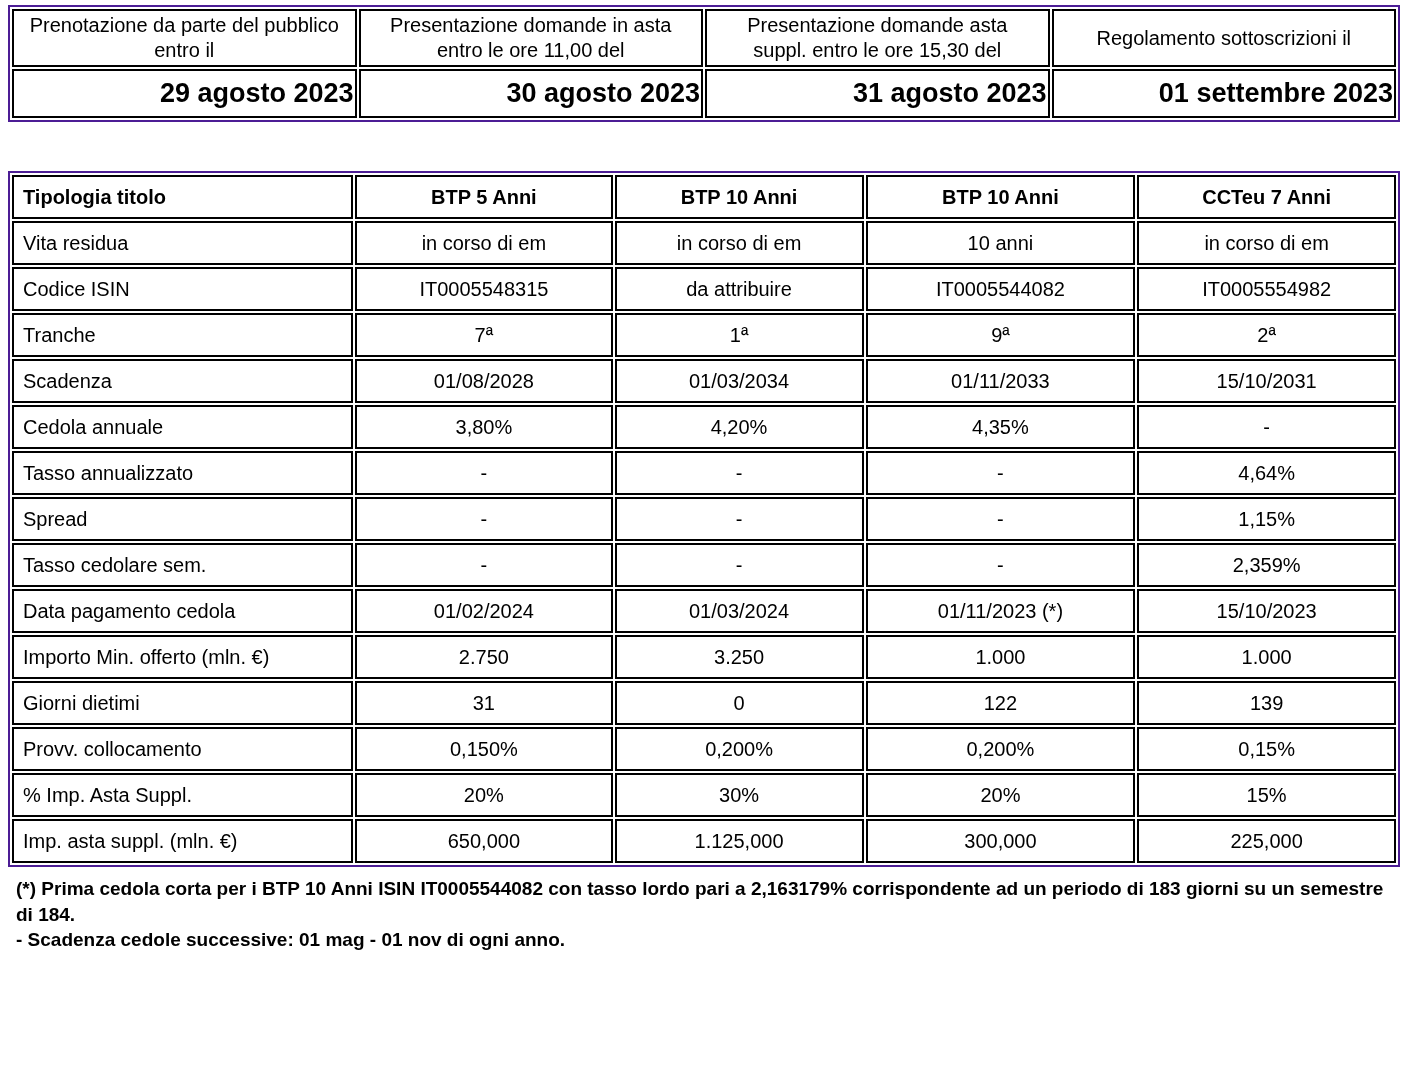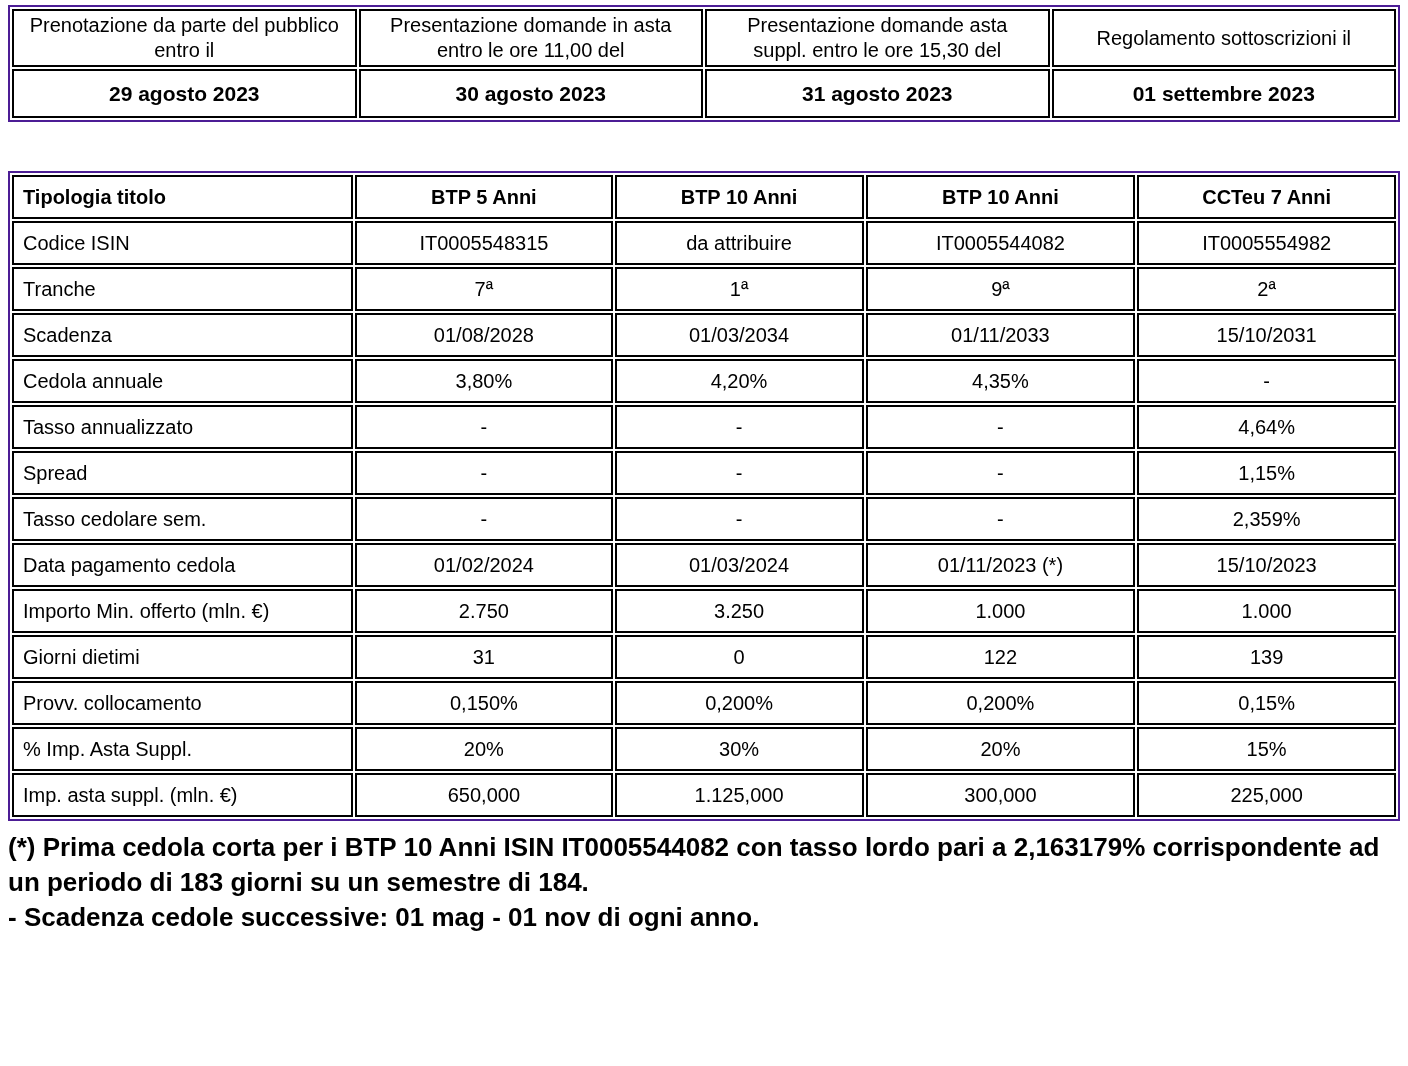--- a/index.html
+++ b/index.html
@@ -22,29 +22,29 @@
   td {
     border: 2px solid #000;
     text-align: center;
     vertical-align: middle;
     overflow: hidden;
   }
 
   
   .schedule { margin-bottom: 49px; }
   .schedule td.head { height: 54px; font-size: 20px; line-height: 1.25; padding: 0 14px; }
-  .schedule td.date { height: 43px; font-size: 21px; font-weight: bold; }
+  .schedule td.date { height: 43px; font-size: 27px; font-weight: bold; text-align: right; }
 
   
   .bonds td { height: 40px; font-size: 20px; padding: 0 4px; }
   .bonds td.label { text-align: left; padding-left: 9px; }
   .bonds tr.head-row td { font-weight: bold; }
 
   
-  .notes { margin-top: 9px; font-size: 26px; font-weight: bold; line-height: 1.35; }
+  .notes { margin-top: 9px; font-size: 19px; font-weight: bold; line-height: 1.35; margin-left: 8px; }
   .notes p { margin: 0; }
 </style>
 </head>
 <body>
 
 <div class="page">
 
   <table class="schedule">
     <colgroup>
       <col style="width:25%">
@@ -76,20 +76,27 @@
         <col style="width:19.6%">
         <col style="width:18.8%">
     </colgroup>
     <tbody>
       <tr class="head-row">
         <td class="label">Tipologia titolo</td>
         <td>BTP 5 Anni</td>
         <td>BTP 10 Anni</td>
         <td>BTP 10 Anni</td>
         <td>CCTeu 7 Anni</td>
+      </tr>
+      <tr>
+        <td class="label">Vita residua</td>
+        <td>in corso di em</td>
+        <td>in corso di em</td>
+        <td>10 anni</td>
+        <td>in corso di em</td>
       </tr>
       <tr>
         <td class="label">Codice ISIN</td>
         <td>IT0005548315</td>
         <td>da attribuire</td>
         <td>IT0005544082</td>
         <td>IT0005554982</td>
       </tr>
       <tr>
         <td class="label">Tranche</td>

